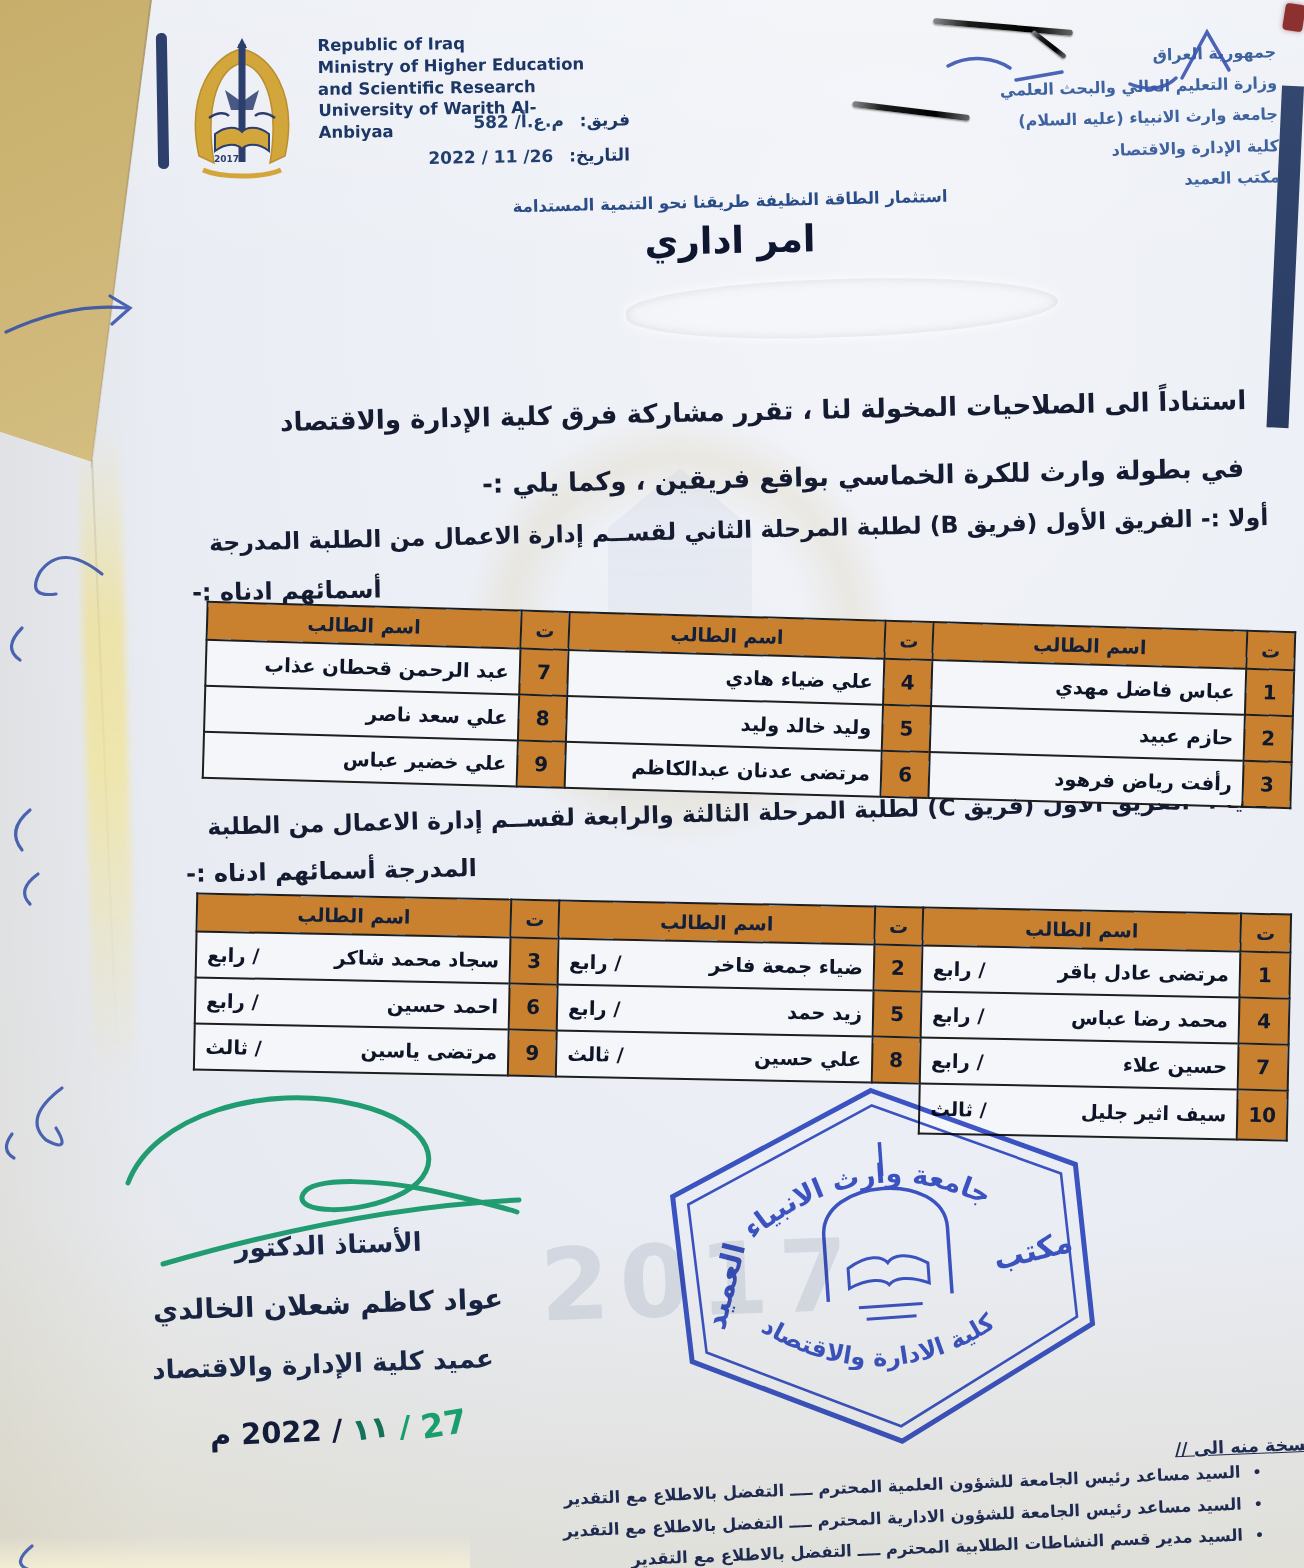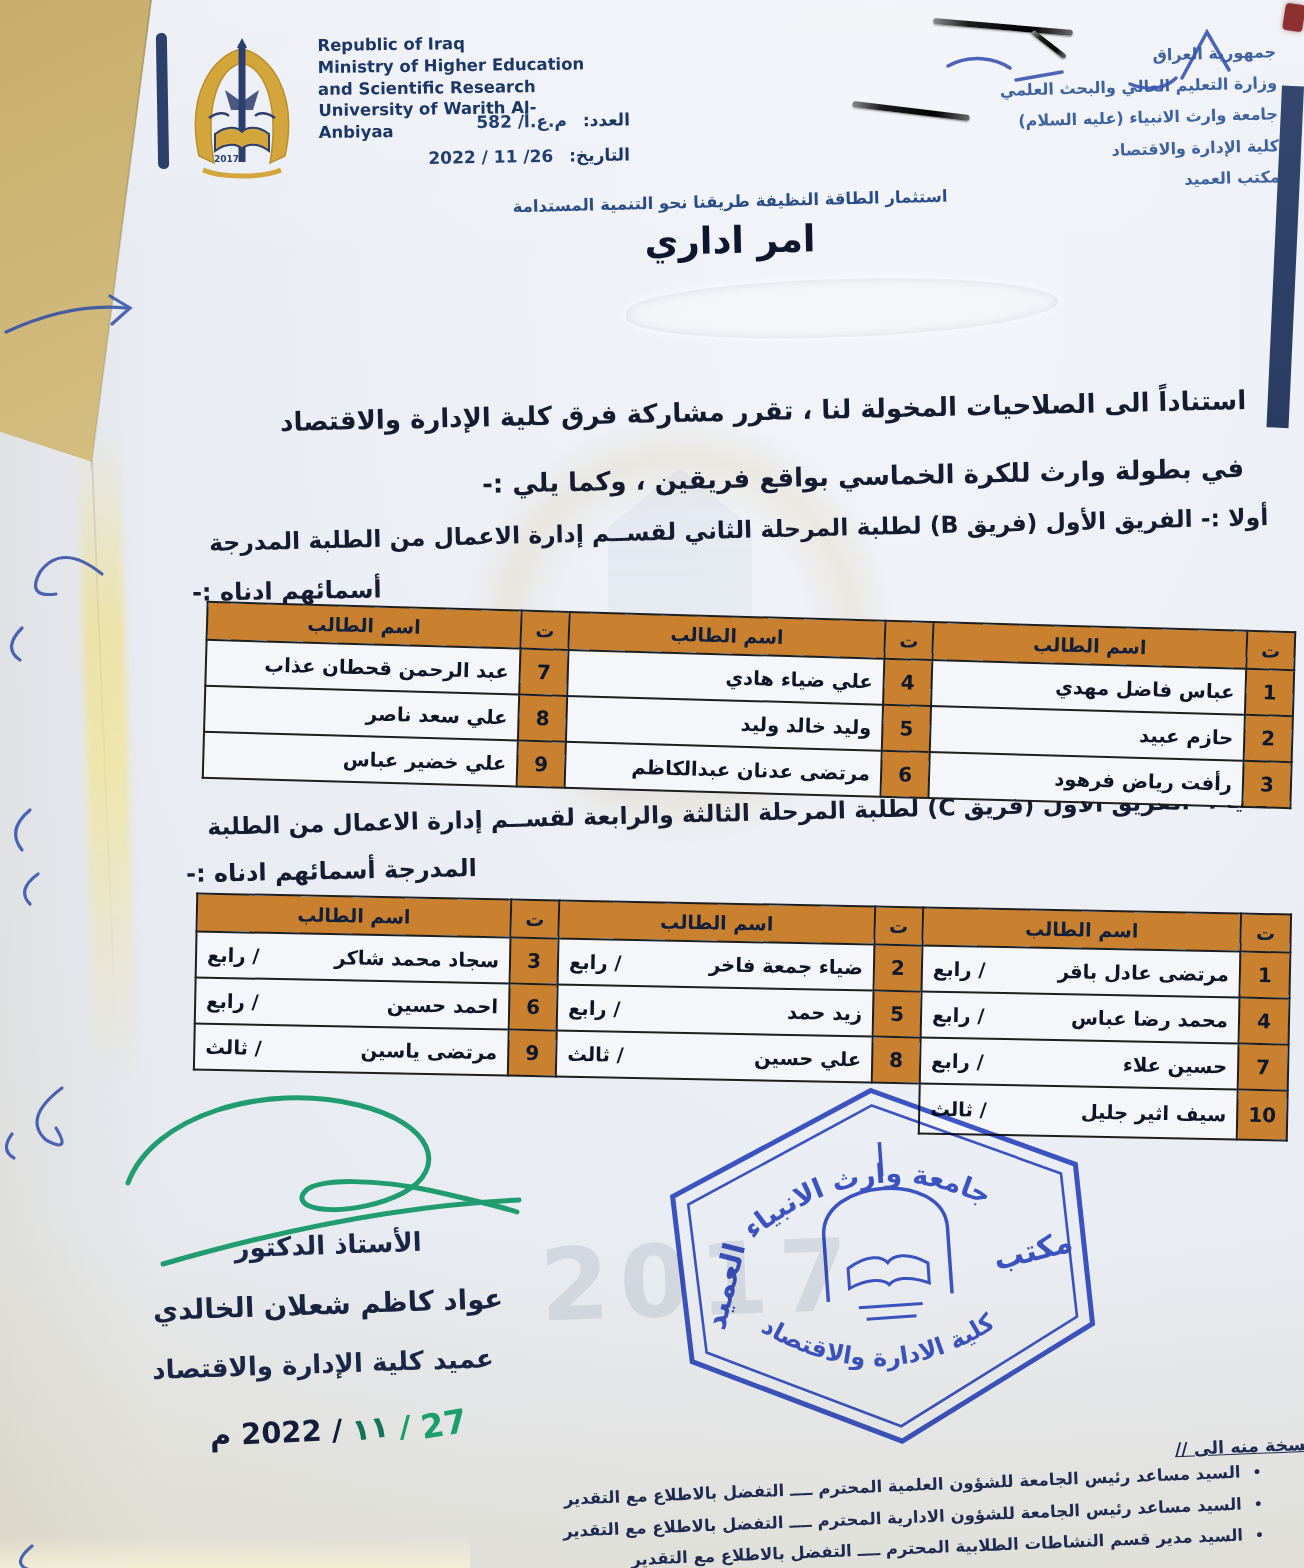--- a/index.html
+++ b/index.html
@@ -124,21 +124,21 @@
   </svg>
 
   <div class="eng">
     <div>Republic of Iraq</div>
     <div>Ministry of Higher Education</div>
     <div>and Scientific Research</div>
     <div>University of Warith Al-Anbiyaa</div>
   </div>
 
   <div class="numrow">
-    <span>العدد:</span>
+    <span>فريق:</span>
     <span class="val">م.ع.أ/ 582</span>
   </div>
   <div class="daterow">
     <span>التاريخ:</span>
     <span class="val">26/ 11 / 2022</span>
   </div>
 
   <div class="arhead">
     <div>جمهورية العراق</div>
     <div>وزارة التعليم العالي والبحث العلمي</div>

